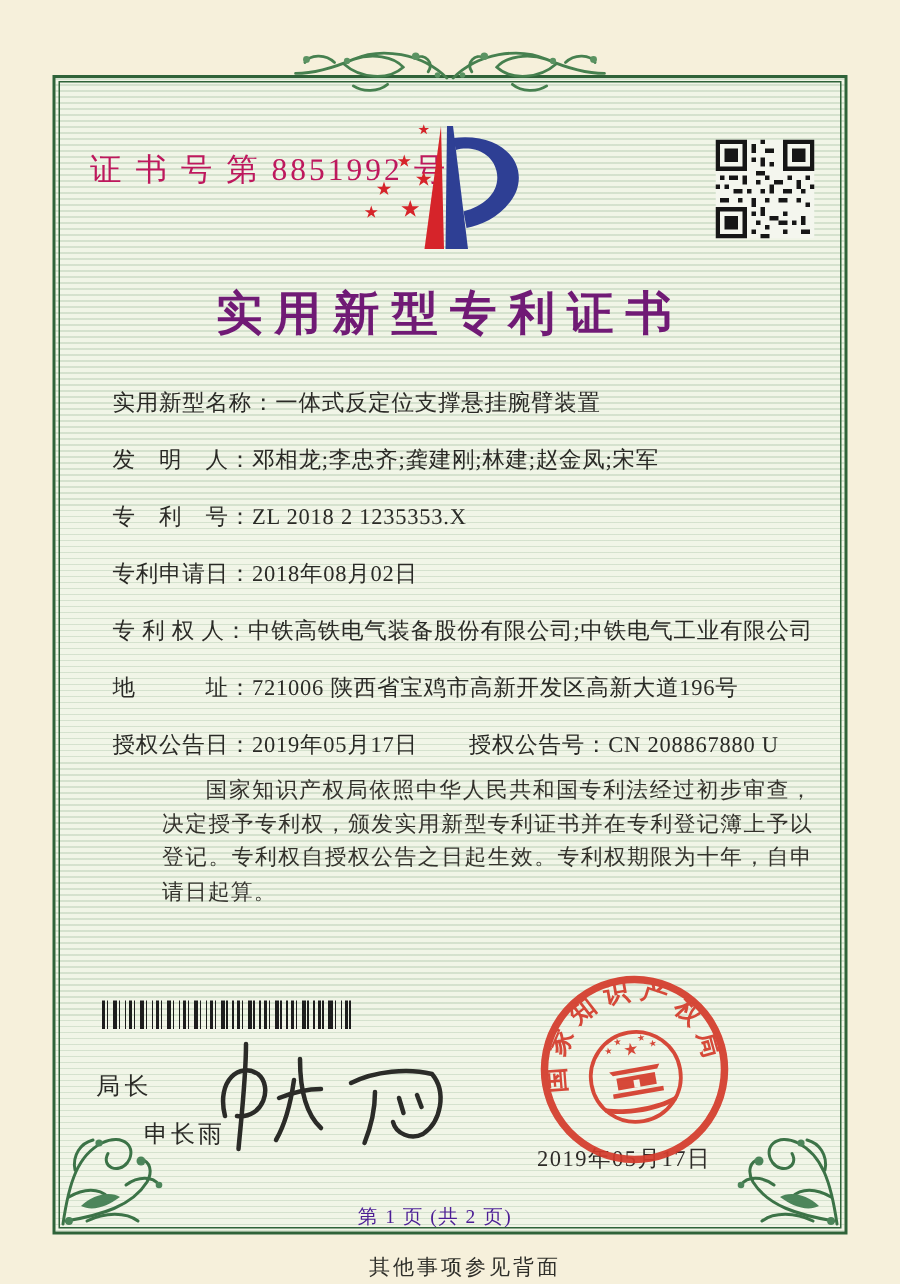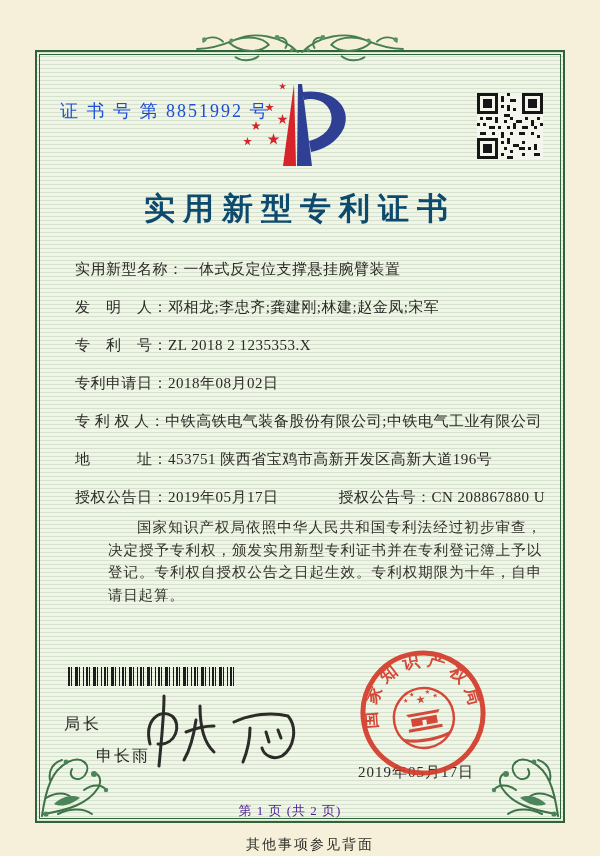--- a/index.html
+++ b/index.html
@@ -18,33 +18,33 @@
     background:
       repeating-linear-gradient(0deg, rgba(140,175,140,0.28) 0 1px, rgba(0,0,0,0) 1px 4px),
       #f1f5e7;
   }
   .frame-inner-line {
     position:absolute; inset:2px; border:1px solid #2f6339; pointer-events:none;
   }
   .ornament { position:absolute; pointer-events:none; }
   .cert-no {
     position:absolute; left:60px; top:99px;
-    font-size:18px; letter-spacing:2px; color:#1d4ed8;
+    font-size:21px; letter-spacing:2px; color:#be185d;
   }
   .logo { position:absolute; left:238px; top:80px; width:124px; height:94px; }
   .qr { position:absolute; left:477px; top:93px; width:66px; height:66px; }
   .title {
     position:absolute; left:0; top:188px; width:600px;
     text-align:center; font-size:31px; font-weight:bold;
-    letter-spacing:8px; color:#0c4a6e;
+    letter-spacing:8px; color:#701a75;
   }
   .fields { position:absolute; left:63px; top:258px; width:485px; }
   .field-row { font-size:15px; line-height:22px; margin-bottom:16px; letter-spacing:0.5px; white-space:nowrap;margin-left:12px; }
   .field-row .lab { color:#2a2a26; }
-  .grant-row { display:flex; gap:60px; }
+  .grant-row { display:flex; gap:34px; }
   .paras {
     position:absolute; left:60px; top:516px; width:482px;
     font-size:14.5px; line-height:22.5px; letter-spacing:0.8px;
     text-align:justify; color:#33322c;
   }
   .paras p { text-indent:2em;margin-left:48px; }
   .barcode {
     position:absolute; left:68px; top:667px; width:168px; height:19px;
     background:repeating-linear-gradient(90deg,
       #1d1d1d 0 2px, rgba(0,0,0,0) 2px 3px,
@@ -223,21 +223,21 @@
   <div class="field-row">
     <span class="lab">专　利　号：</span><span>ZL 2018 2 1235353.X</span>
   </div>
   <div class="field-row">
     <span class="lab">专利申请日：</span><span>2018年08月02日</span>
   </div>
   <div class="field-row">
     <span class="lab">专 利 权 人：</span><span>中铁高铁电气装备股份有限公司;中铁电气工业有限公司</span>
   </div>
   <div class="field-row">
-    <span class="lab">地　　　址：</span><span>453751 陕西省宝鸡市高新开发区高新大道196号</span>
+    <span class="lab">地　　　址：</span><span>721006 陕西省宝鸡市高新开发区高新大道196号</span>
   </div>
   <div class="field-row grant-row">
     <span><span class="lab">授权公告日：</span><span>2019年05月17日</span></span>
     <span><span class="lab">授权公告号：</span><span>CN 208867880 U</span></span>
   </div>
 </div>
 
 <div class="paras">
   <p>国家知识产权局依照中华人民共和国专利法经过初步审查，决定授予专利权，颁发实用新型专利证书并在专利登记簿上予以登记。专利权自授权公告之日起生效。专利权期限为十年，自申请日起算。</p>
 </div>

